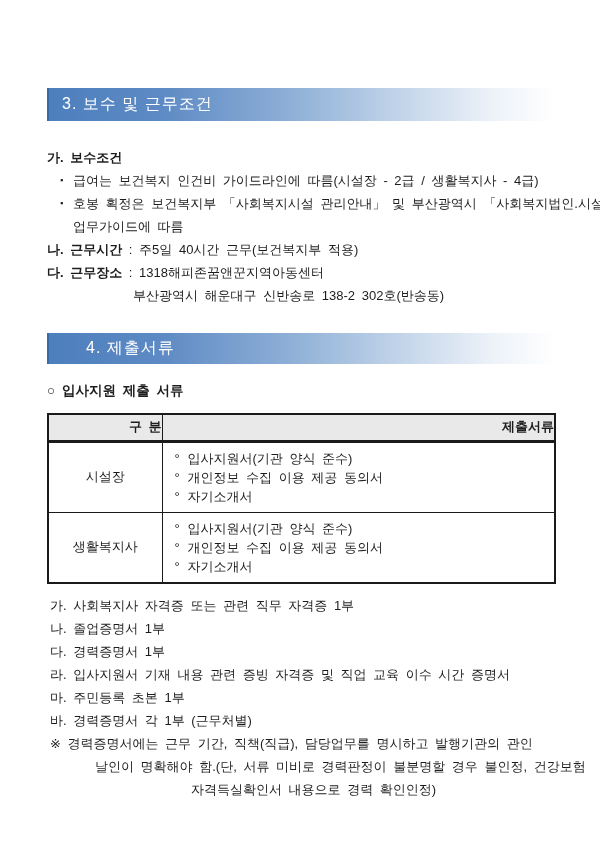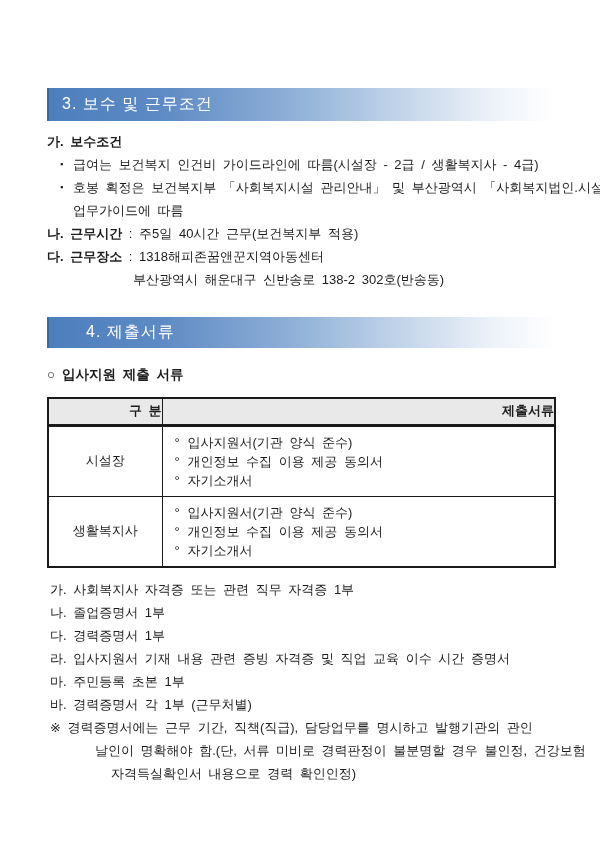--- a/index.html
+++ b/index.html
@@ -28,21 +28,21 @@
   .section-bar.second { height: 31px; margin-top: 26px; padding-left: 37px; }
 
   
   .line {
     font-size: 13px;
     line-height: 23px;
     word-spacing: 3px;
     white-space: pre;
   }
   .b { font-weight: bold; }
-  .block1 { margin-top: 9px; }
+  .block1 { margin-top: 25px; }
 
   .bullet-row { display: flex; margin-left: 13px; }
   .bullet-marker { width: 13px; font-size: 9px; line-height: 23px; flex: none; }
   .bullet-text { flex: 1; }
 
   .addr { margin-left: 86px; }
 
   .sub-heading {
     font-size: 13.5px; font-weight: bold;
     word-spacing: 3px;
@@ -76,21 +76,21 @@
   }
   table.docs col.c1 { width: 114px; }
   td.cat { text-align: center; word-spacing: 3px; }
   .doc-line { display: flex; line-height: 19px; padding-left: 12px; word-spacing: 3px; white-space: pre; }
   .deg { width: 13px; flex: none; font-size: 13px; }
 
   
   .final-list { margin-top: 10px; }
   .fl { font-size: 13px; line-height: 23px; word-spacing: 3px; white-space: pre; margin-left: 3px; }
   .fl.cont1 { margin-left: 48px; }
-  .fl.cont2 { margin-left: 64px; }
+  .fl.cont2 { margin-left: 24px; text-align: center; }
 </style>
 </head>
 <body>
 
 <div class="page">
 
   <div class="section-bar">
     <span>3. 보수 및 근무조건</span>
   </div>
 

